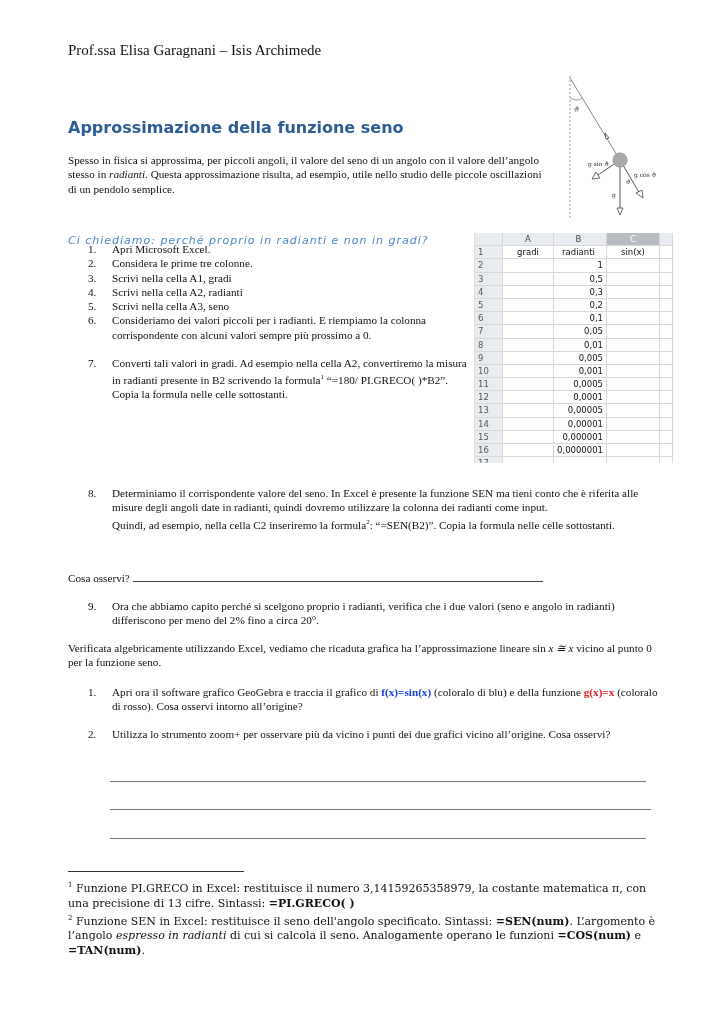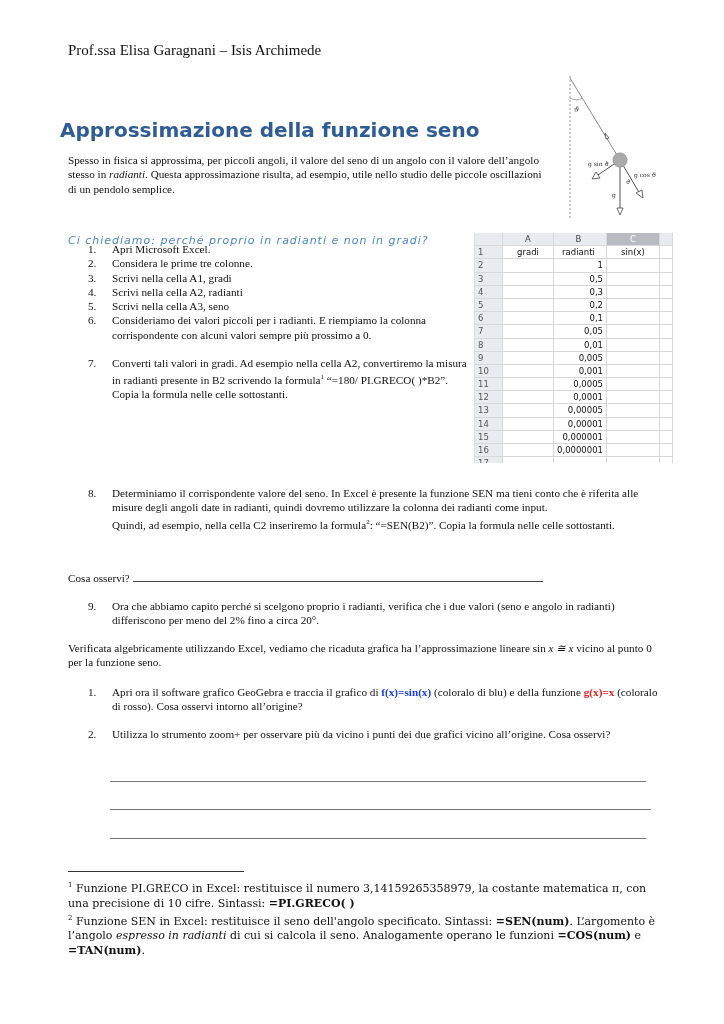--- a/index.html
+++ b/index.html
@@ -1,20 +1,20 @@
 <!DOCTYPE html>
 <html><head>
 <meta charset="utf-8">
 <style>
   html, body { margin: 0; padding: 0; background: #ffffff; }
   body { width: 724px; height: 1024px; position: relative; overflow: hidden;
          font-family: "DejaVu Serif", "Liberation Serif", serif; color: #111; }
   .abs { position: absolute; }
   .header { left: 68px; top: 42px; font-size: 15px; font-family: "Liberation Serif", serif; }
-  .title { left: 60px; top: 118px; font-size: 20px; font-weight: bold; color: #2e5d96;
+  .title { left: 68px; top: 118px; font-size: 16px; font-weight: bold; color: #2e5d96;
            font-family: "DejaVu Sans", sans-serif; }
   .p { font-size: 11.2px; line-height: 14.3px; font-family: "Liberation Serif", "DejaVu Serif", serif; }
   .intro { left: 68px; top: 153px; width: 480px; }
   .question { left: 68px; top: 209px; font-size: 11px; color: #4a86c8; font-style: italic;
               letter-spacing: 1px; font-family: "DejaVu Sans", sans-serif; margin-top: 25px; }
   .ol-item { display: flex; }
   .ol-num { width: 24px; flex: none; }
   .ol-text { flex: 1; }
   .steps1 { left: 88px; top: 242px; width: 380px; }
   .step7 { left: 88px; top: 356px; width: 380px; }
@@ -277,15 +277,15 @@
     <span class="ol-text">Utilizza lo strumento zoom+ per osservare più da vicino i punti dei due grafici vicino all’origine. Cosa osservi?</span>
   </div>
 </div>
 
 <div class="abs ansline" style="top:781px; width:536px"></div>
 <div class="abs ansline" style="top:809px; width:541px"></div>
 <div class="abs ansline" style="top:838px; width:536px"></div>
 
 <div class="abs fn-sep"></div>
 <div class="abs footnotes">
-  <div><sup>1</sup><span> Funzione PI.GRECO in Excel: restituisce il numero 3,14159265358979, la costante matematica π, con una precisione di 10 cifre. Sintassi: </span><b>=PI.GRECO( )</b></div>
+  <div><sup>1</sup><span> Funzione PI.GRECO in Excel: restituisce il numero 3,14159265358979, la costante matematica π, con una precisione di 13 cifre. Sintassi: </span><b>=PI.GRECO( )</b></div>
   <div><sup>2</sup><span> Funzione SEN in Excel: restituisce il seno dell'angolo specificato. Sintassi: </span><b>=SEN(num)</b><span>. L’argomento è l’angolo </span><i>espresso in radianti</i><span> di cui si calcola il seno. Analogamente operano le funzioni </span><b>=COS(num)</b><span> e </span><b>=TAN(num)</b><span>.</span></div>
 </div>
 
 </body></html>

